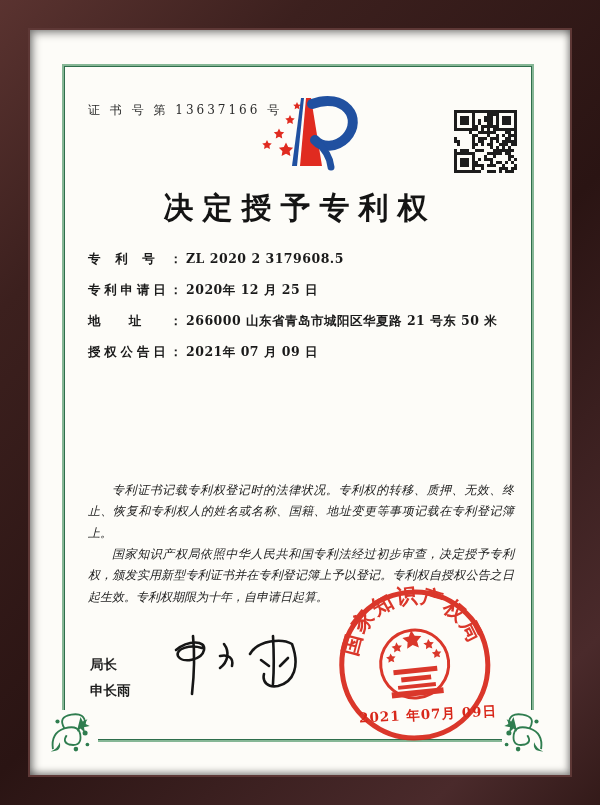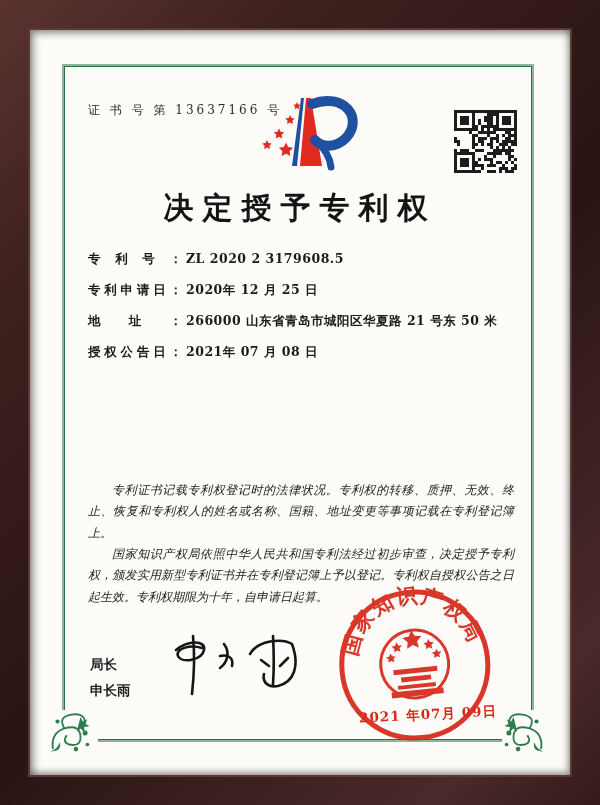--- a/index.html
+++ b/index.html
@@ -335,21 +335,21 @@
       <div class="frow">
         <span class="flabel">专利号：</span><span class="fvalue">ZL 2020 2 3179608.5</span>
       </div>
       <div class="frow">
         <span class="flabel">专利申请日：</span><span class="fvalue">2020年 12 月 25 日</span>
       </div>
       <div class="frow">
         <span class="flabel">地址：</span><span class="fvalue">266000 山东省青岛市城阳区华夏路 21 号东 50 米</span>
       </div>
       <div class="frow">
-        <span class="flabel">授权公告日：</span><span class="fvalue">2021年 07 月 08 日</span>
+        <span class="flabel">授权公告日：</span><span class="fvalue">2021年 07 月 09 日</span>
       </div>
     </div>
 
     <div class="paras">
       <p>专利证书记载专利权登记时的法律状况。专利权的转移、质押、无效、终止、恢复和专利权人的姓名或名称、国籍、地址变更等事项记载在专利登记簿上。</p>
       <p>国家知识产权局依照中华人民共和国专利法经过初步审查，决定授予专利权，颁发实用新型专利证书并在专利登记簿上予以登记。专利权自授权公告之日起生效。专利权期限为十年，自申请日起算。</p>
     </div>
 
     <div class="signer">
       <div>局长</div>

